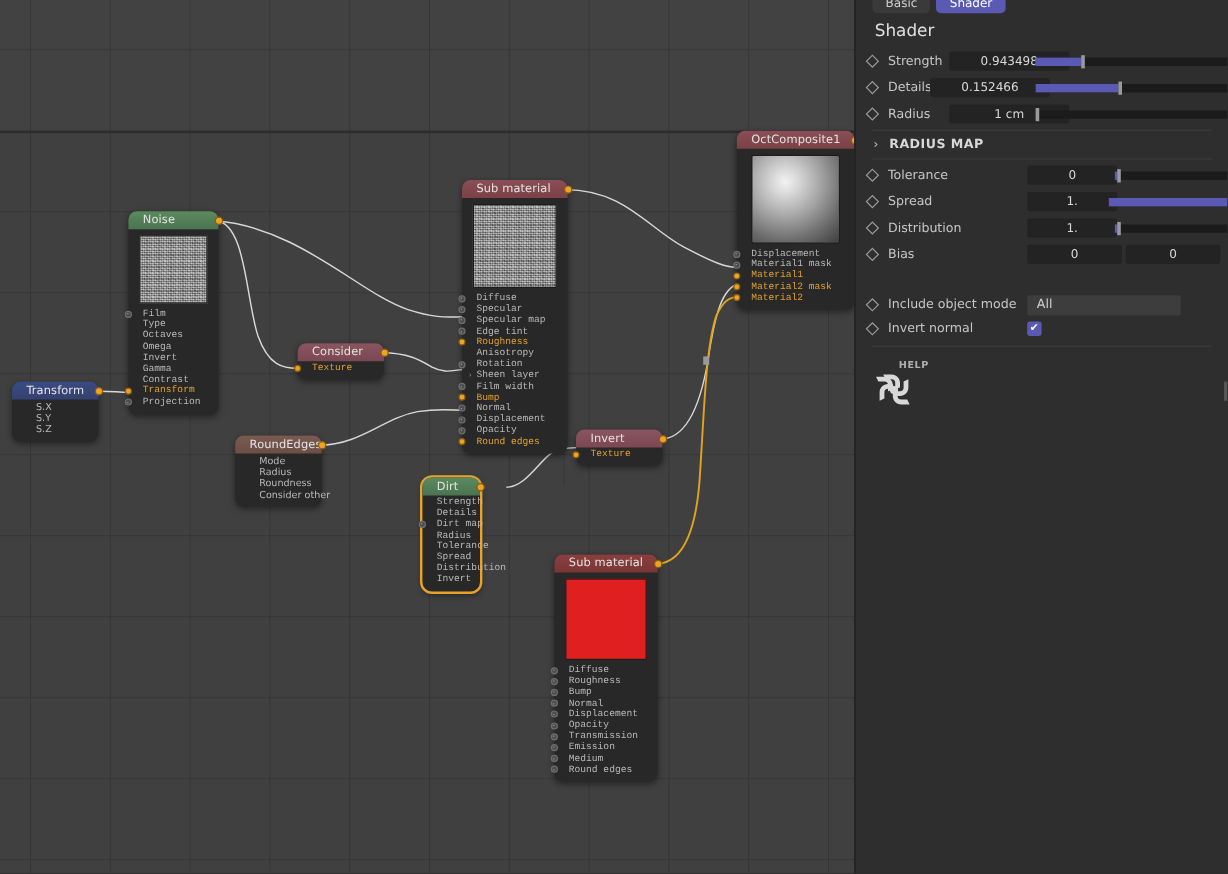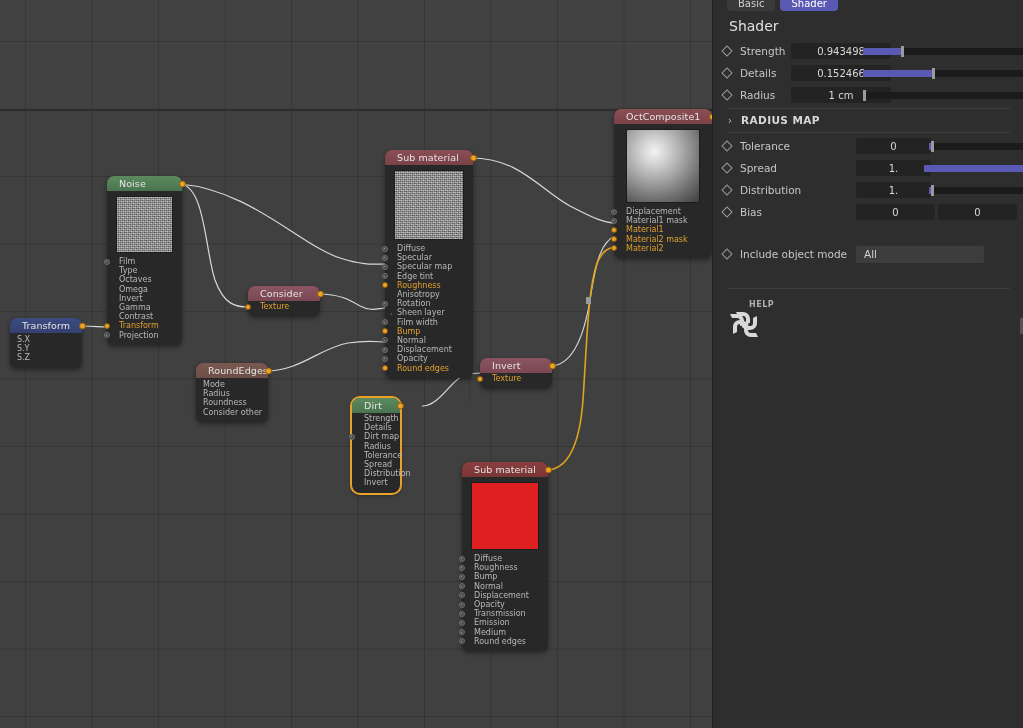--- a/index.html
+++ b/index.html
@@ -97,21 +97,21 @@
   .hdr-rose    { background: linear-gradient(#8a5560, #7a4753); }
   .hdr-blue    { background: linear-gradient(#3b4b80, #344070); }
   .hdr-brown   { background: linear-gradient(#7a5a50, #6b4e45); }
   .hdr-red     { background: linear-gradient(#8a3f3f, #7a3535); }
 
   .node-preview {
     margin: 5px auto 3px auto;
     border: 1px solid #1c1c1c;
     box-sizing: border-box;
   }
-  .ports { padding: 1px 0 0 0; }
+  .ports { padding: 1px 0 0 0; font-family: Liberation Mono, monospace; }
   .port {
     position: relative;
     height: 9.2px;
     display: flex;
     align-items: center;
     padding-left: 12px;
     font-size: 8px;
     color: #b8b8b8;
     white-space: nowrap;
   }
@@ -140,21 +140,21 @@
     background: #eda424;
     border: 1px solid #8a5c10;
   }
   .port .arrow {
     position: absolute;
     left: 5px; top: 50%;
     transform: translateY(-50%);
     font-size: 6px;
     color: #9a9a9a;
   }
-  .plist { padding-left: 7px; padding-top: 2px; }
+  .plist { padding-left: 20px; padding-top: 2px; }
   .pline {
     font-size: 8px;
     color: #b8b8b8;
     line-height: 9.2px;
     white-space: nowrap;
     position: relative;
   }
 
   
   .px-noise {
@@ -642,21 +642,21 @@
       <div class="vbox" style="left:78px; width:100px;">0.943498</div>
       <div class="slider" style="left:150px; width:173px;">
         <div class="fill" style="width:22%"></div>
         <div class="knob" style="left:22%"></div>
       </div>
     </div>
 
     <div class="prow" style="top:62px">
       <div class="diamond"></div>
       <div class="plabel">Details</div>
-      <div class="vbox" style="left:78px; width:100px;">0.152466</div>
+      <div class="vbox" style="left:62px; width:100px;">0.152466</div>
       <div class="slider" style="left:150px; width:173px;">
         <div class="fill" style="width:40%"></div>
         <div class="knob" style="left:40%"></div>
       </div>
     </div>
 
     <div class="prow" style="top:84px">
       <div class="diamond"></div>
       <div class="plabel">Radius</div>
       <div class="vbox" style="left:78px; width:100px;">1 cm</div>
@@ -711,20 +711,27 @@
       <div class="vbox" style="left:225px; width:79px;">0</div>
     </div>
 
 
     <div class="prow" style="top:243px">
       <div class="diamond"></div>
       <div class="plabel">Include object mode</div>
       <div class="combo" style="left:143px; width:128px;">All</div>
     </div>
 
+    <div class="prow" style="top:263px">
+      <div class="diamond"></div>
+      <div class="plabel">Invert normal</div>
+      <div class="checkbox" style="left:143px; top:5px;">
+        <span>✔</span>
+      </div>
+    </div>
 
     <div class="sep" style="top:288px"></div>
     <div id="panel-scrollbar"></div>
   </div>
 
   <div id="help-block">
     <div id="help-label">HELP</div>
     <svg width="44" height="38" viewBox="0 0 44 38" style="position:absolute; left:0; top:6px;">
       <g fill="#d8d8d8">
         <path d="M21 6 C25 6 28 9 28 13 L28 17 L24 18 L24 13 C24 11 23 10 21 10 L16 10 L14 6 Z"></path>

